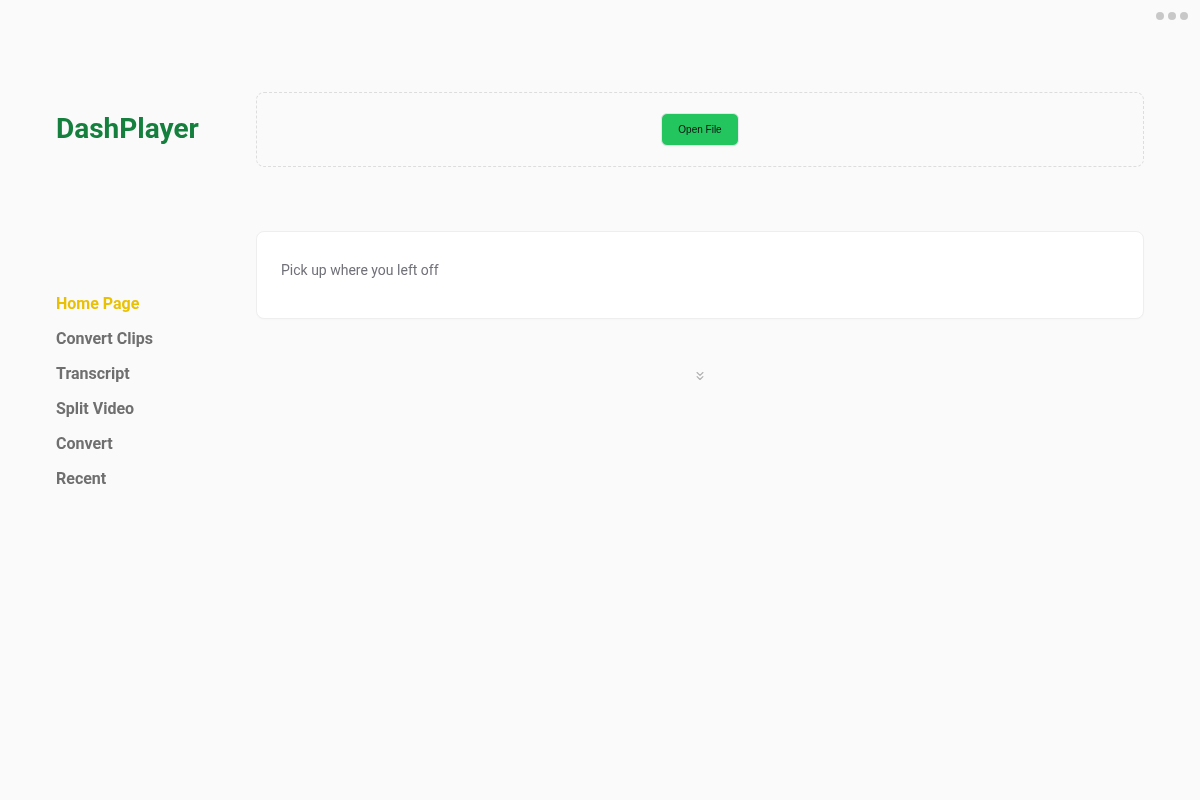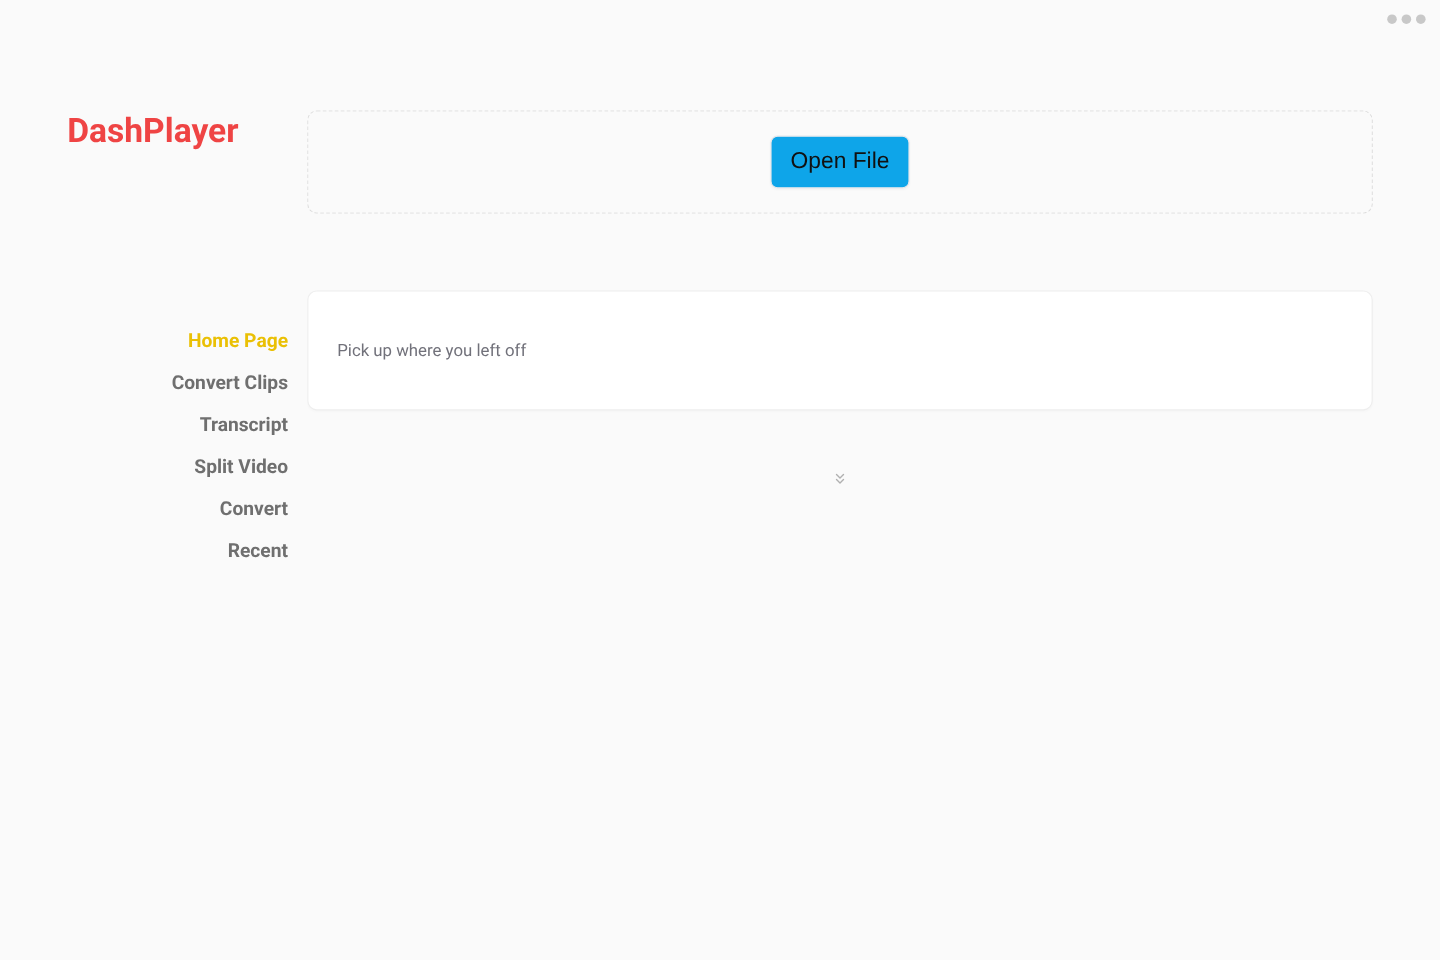--- a/index.html
+++ b/index.html
@@ -36,30 +36,30 @@
     .sidebar {
       width: 256px;
       flex-shrink: 0;
       padding-top: 92px;
       padding-left: 56px;
       padding-right: 16px;
     }
     .app-title {
       font-size: 28px;
       font-weight: 700;
-      color: #ef4444;
+      color: #15803d;
       margin-bottom: 4px;
       line-height: 1.2;
+      margin-top: 20px;
     }
     .nav {
       margin-top: 148px;
       display: flex;
       flex-direction: column;
       gap: 16px;
-      align-items: flex-end;
     }
     .nav-item {
       font-size: 16px;
       font-weight: 700;
       color: #6f6f6f;
       cursor: pointer;
     }
     .nav-item.active {
       color: #eac005;
     }
@@ -73,46 +73,46 @@
     .drop-zone {
       border: 1px dashed #ddd;
       border-radius: 8px;
       padding: 20px 16px;
       display: flex;
       justify-content: center;
       gap: 8px;
       background: transparent;
     }
     .btn {
-      background: #0ea5e9;
+      background: #22c55e;
       border: 1px solid #e5e7eb;
       border-radius: 6px;
       padding: 10px 16px;
-      font-size: 19px;
+      font-size: 10px;
       font-weight: 500;
       color: #111;
       cursor: pointer;
       box-shadow: 0 1px 2px rgba(0,0,0,0.03);
     }
     .recent-card {
       margin-top: 64px;
       background: #fff;
       border: 1px solid #eee;
       border-radius: 8px;
       padding: 24px;
       box-shadow: 0 1px 2px rgba(0,0,0,0.02);
     }
     .recent-title {
       font-size: 24px;
       font-weight: 800;
       letter-spacing: -0.02em;
       color: #111;
     }
     .recent-sub {
-      margin-top: 18px;
+      margin-top: 6px;
       font-size: 14px;
       color: #71717a;
     }
     .recent-grid {
       margin-top: 16px;
       display: grid;
       grid-template-columns: repeat(4, 1fr);
       gap: 8px;
       min-height: 0;
     }

